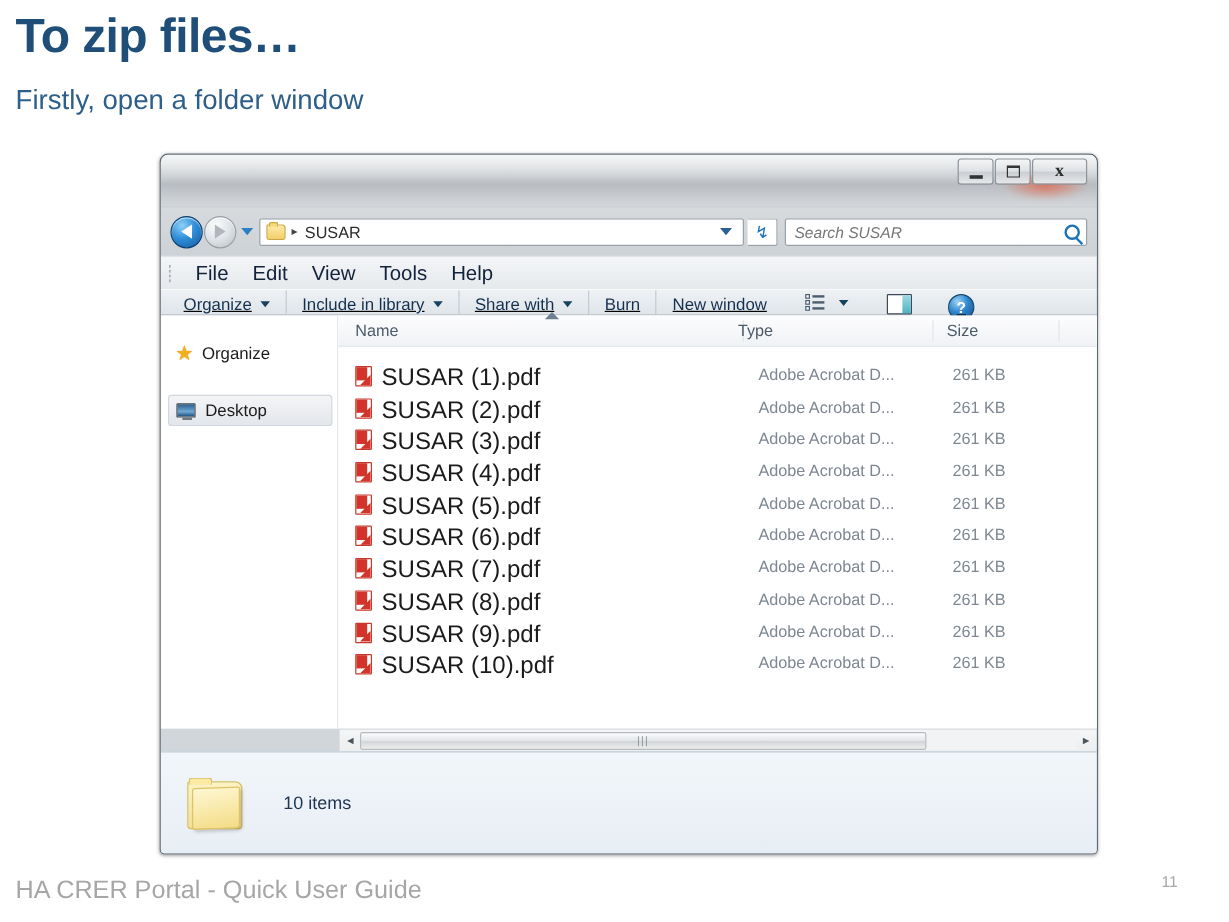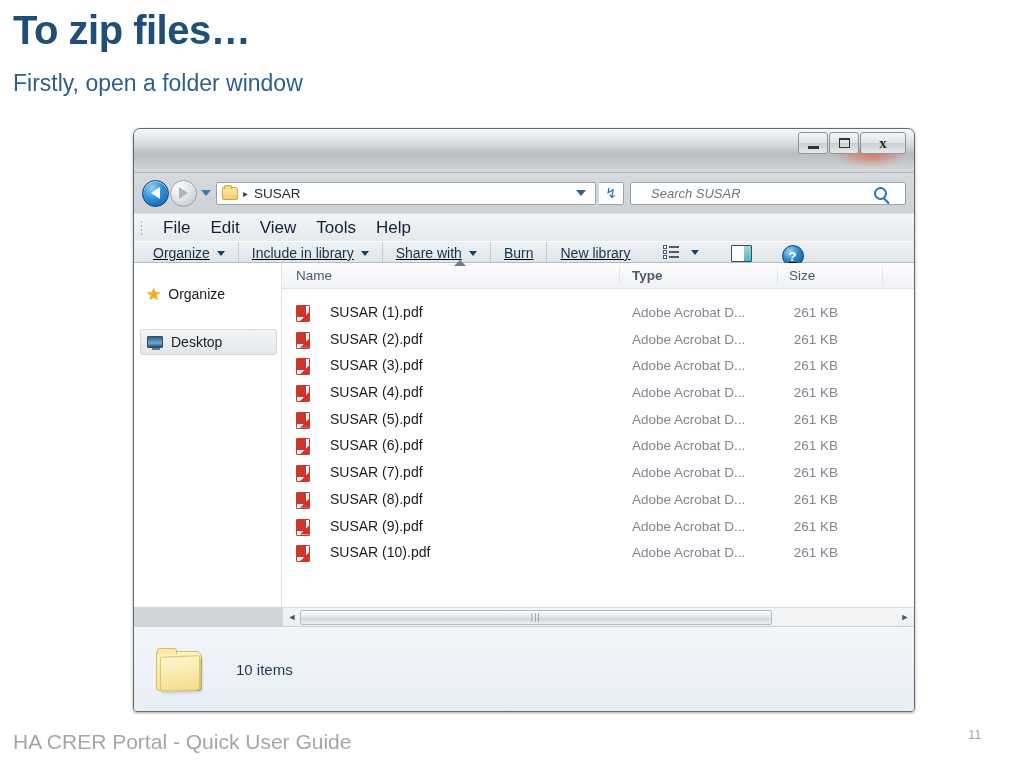--- a/index.html
+++ b/index.html
@@ -159,23 +159,23 @@
     border-left:5px solid transparent;border-right:5px solid transparent;border-top:6px solid #2b5f91;
   }
   .refresh {
     flex:none; width:25px; height:23px; margin-left:3px;
     border:1px solid #9aa2a9; border-left:none; border-radius:0 2px 2px 0;
     background:#fff; color:#1d72b8; font-size:14px;
     display:flex; align-items:center; justify-content:center;
   }
   .searchbox {
     flex: none;
-    width: 276px; height: 23px; margin-left: 6px;
+    width: 252px; height: 23px; margin-left: 6px;
     background:#fff; border:1px solid #9aa2a9; border-radius:2px;
-    display:flex; align-items:center; padding:0 18px;
+    display:flex; align-items:center; padding:0 5px;
   }
   .searchbox input {
     border:none; outline:none; flex:1 1 auto; min-width:0;
     font-family:"Liberation Sans", sans-serif;
     font-size: 13px; font-style: italic; color:#8a8a8a; background:transparent;
   }
   .mag {
     flex:none; width:13px;height:13px; border:2px solid #1d72b8; border-radius:50%;
     position:relative; margin-left:4px;
   }
@@ -279,21 +279,21 @@
   }
   .pdf-ico::before{
     content:""; position:absolute; left:0; top:0; width:9px; height:11px;
     background:#d0342a;
   }
   .pdf-ico::after{
     content:""; position:absolute; right:0; bottom:0; width:9px; height:9px;
     background:#d0342a;
     clip-path: polygon(100% 0,100% 100%,0 100%);
   }
-  .fname { position:absolute; left:48px; top:3px; font-size:14px; color:#1b1b1b; white-space:nowrap; }
+  .fname { position:absolute; left:36px; top:3px; font-size:20px; color:#1b1b1b; white-space:nowrap; }
   .ftype { position:absolute; left:350px; top:4px; font-size:13.5px; color:#7e8791; white-space:nowrap; }
   .fsize { position:absolute; left:470px; width:86px; top:4px; font-size:13.5px; color:#7e8791; text-align:right; }
 
   
   .hscroll {
     height: 19px;
     background: linear-gradient(180deg,#f4f5f6,#eceeef);
     border-top:1px solid #dcdfe2;
     display:flex; align-items:center;
     padding: 0 1px;
@@ -410,21 +410,21 @@
       <span class="caret"></span>
     </div>
     <div class="cmd-sep"></div>
     <div class="cmd">
       <span>Share with</span>
       <span class="caret"></span>
     </div>
     <div class="cmd-sep"></div>
     <div class="cmd">Burn</div>
     <div class="cmd-sep"></div>
-    <div class="cmd">New library</div>
+    <div class="cmd">New window</div>
 
     <div class="cmd" style="margin-left:14px;">
       <span class="viewicon">
         <span class="box" style="top:0;"></span>
           <span class="rowline" style="top:1px;"></span>
         <span class="box" style="top:5px;"></span>
           <span class="rowline" style="top:6px;"></span>
         <span class="box" style="top:10px;"></span>
           <span class="rowline" style="top:11px;"></span>
       </span>
@@ -449,21 +449,21 @@
         <span class="monitor"></span>
         <span>Desktop</span>
       </div>
     </div>
 
     <div class="file-pane">
       <div class="col-head">
         <div class="sort-tri"></div>
         <div class="col-label" style="left:14px;">Name</div>
         <div class="col-div" style="left:337px;"></div>
-        <div class="col-label" style="left:350px;font-weight:bold;">Type</div>
+        <div class="col-label" style="left:333px;">Type</div>
         <div class="col-div" style="left:495px;"></div>
         <div class="col-label" style="left:507px;">Size</div>
         <div class="col-div" style="left:600px;"></div>
       </div>
 
       <div class="rows">
         <div class="row" style="top:12px;position:relative;">
           <div class="pdf-ico"></div>
           <div class="fname">SUSAR (1).pdf</div>
           <div class="ftype">Adobe Acrobat D...</div>

